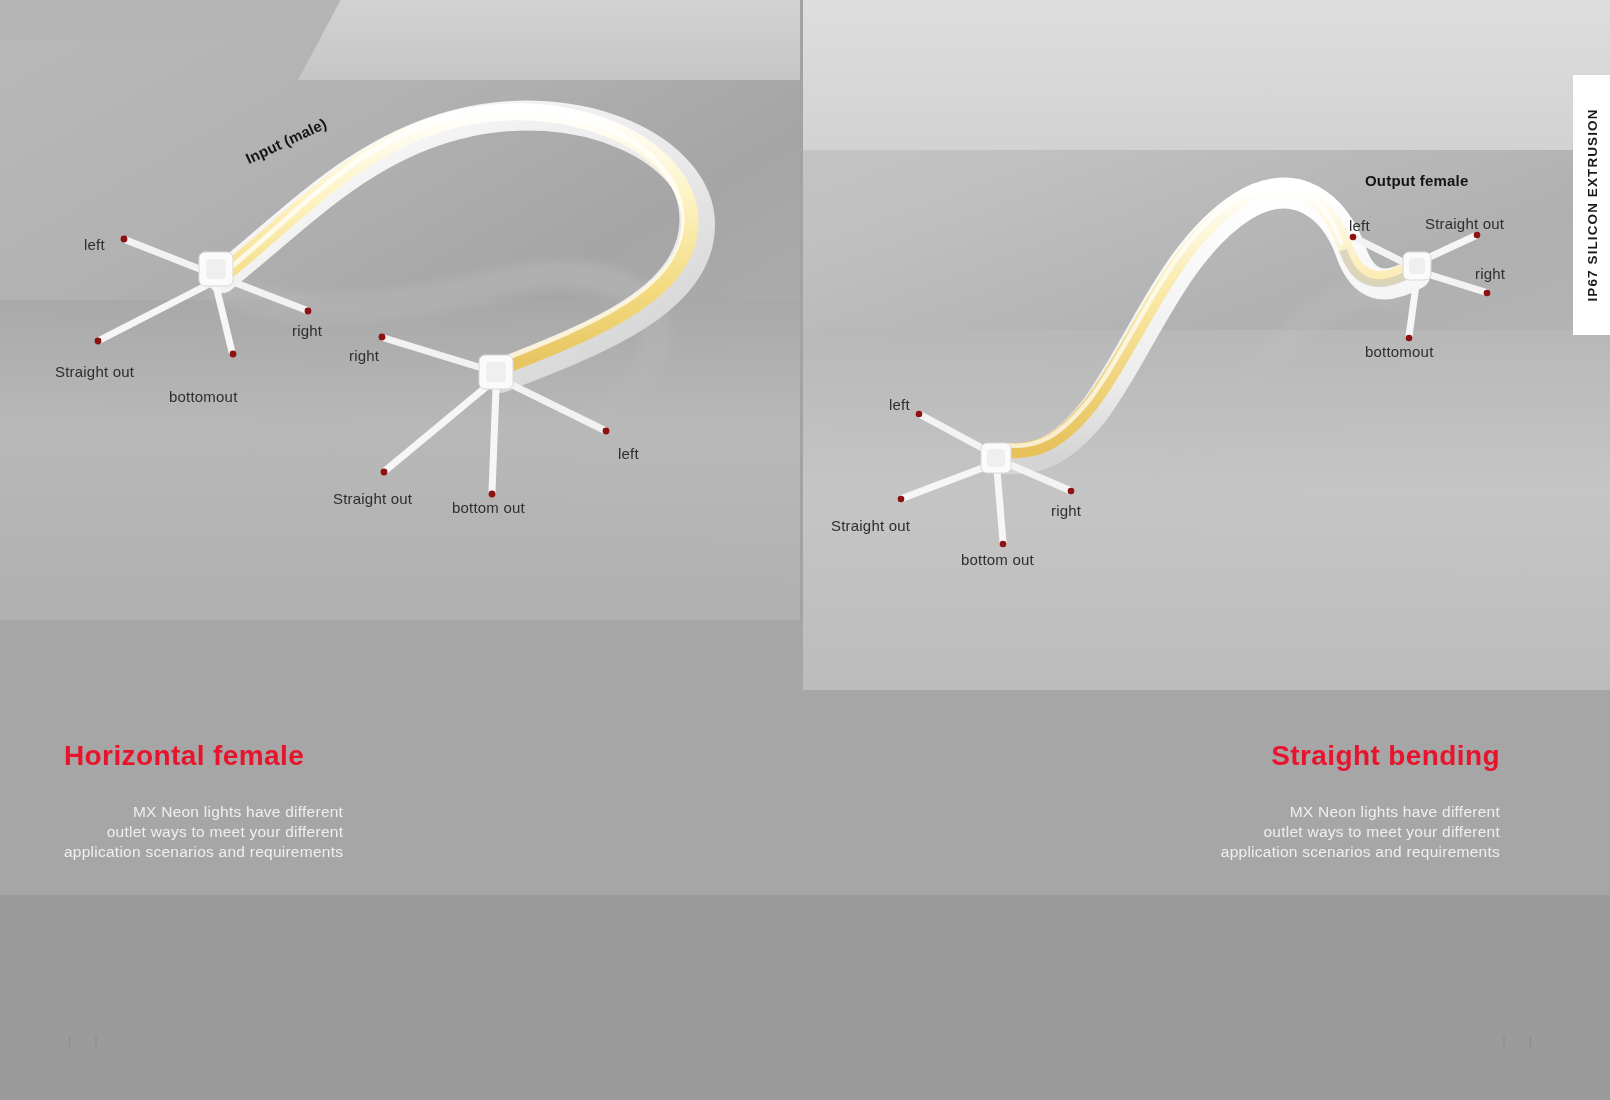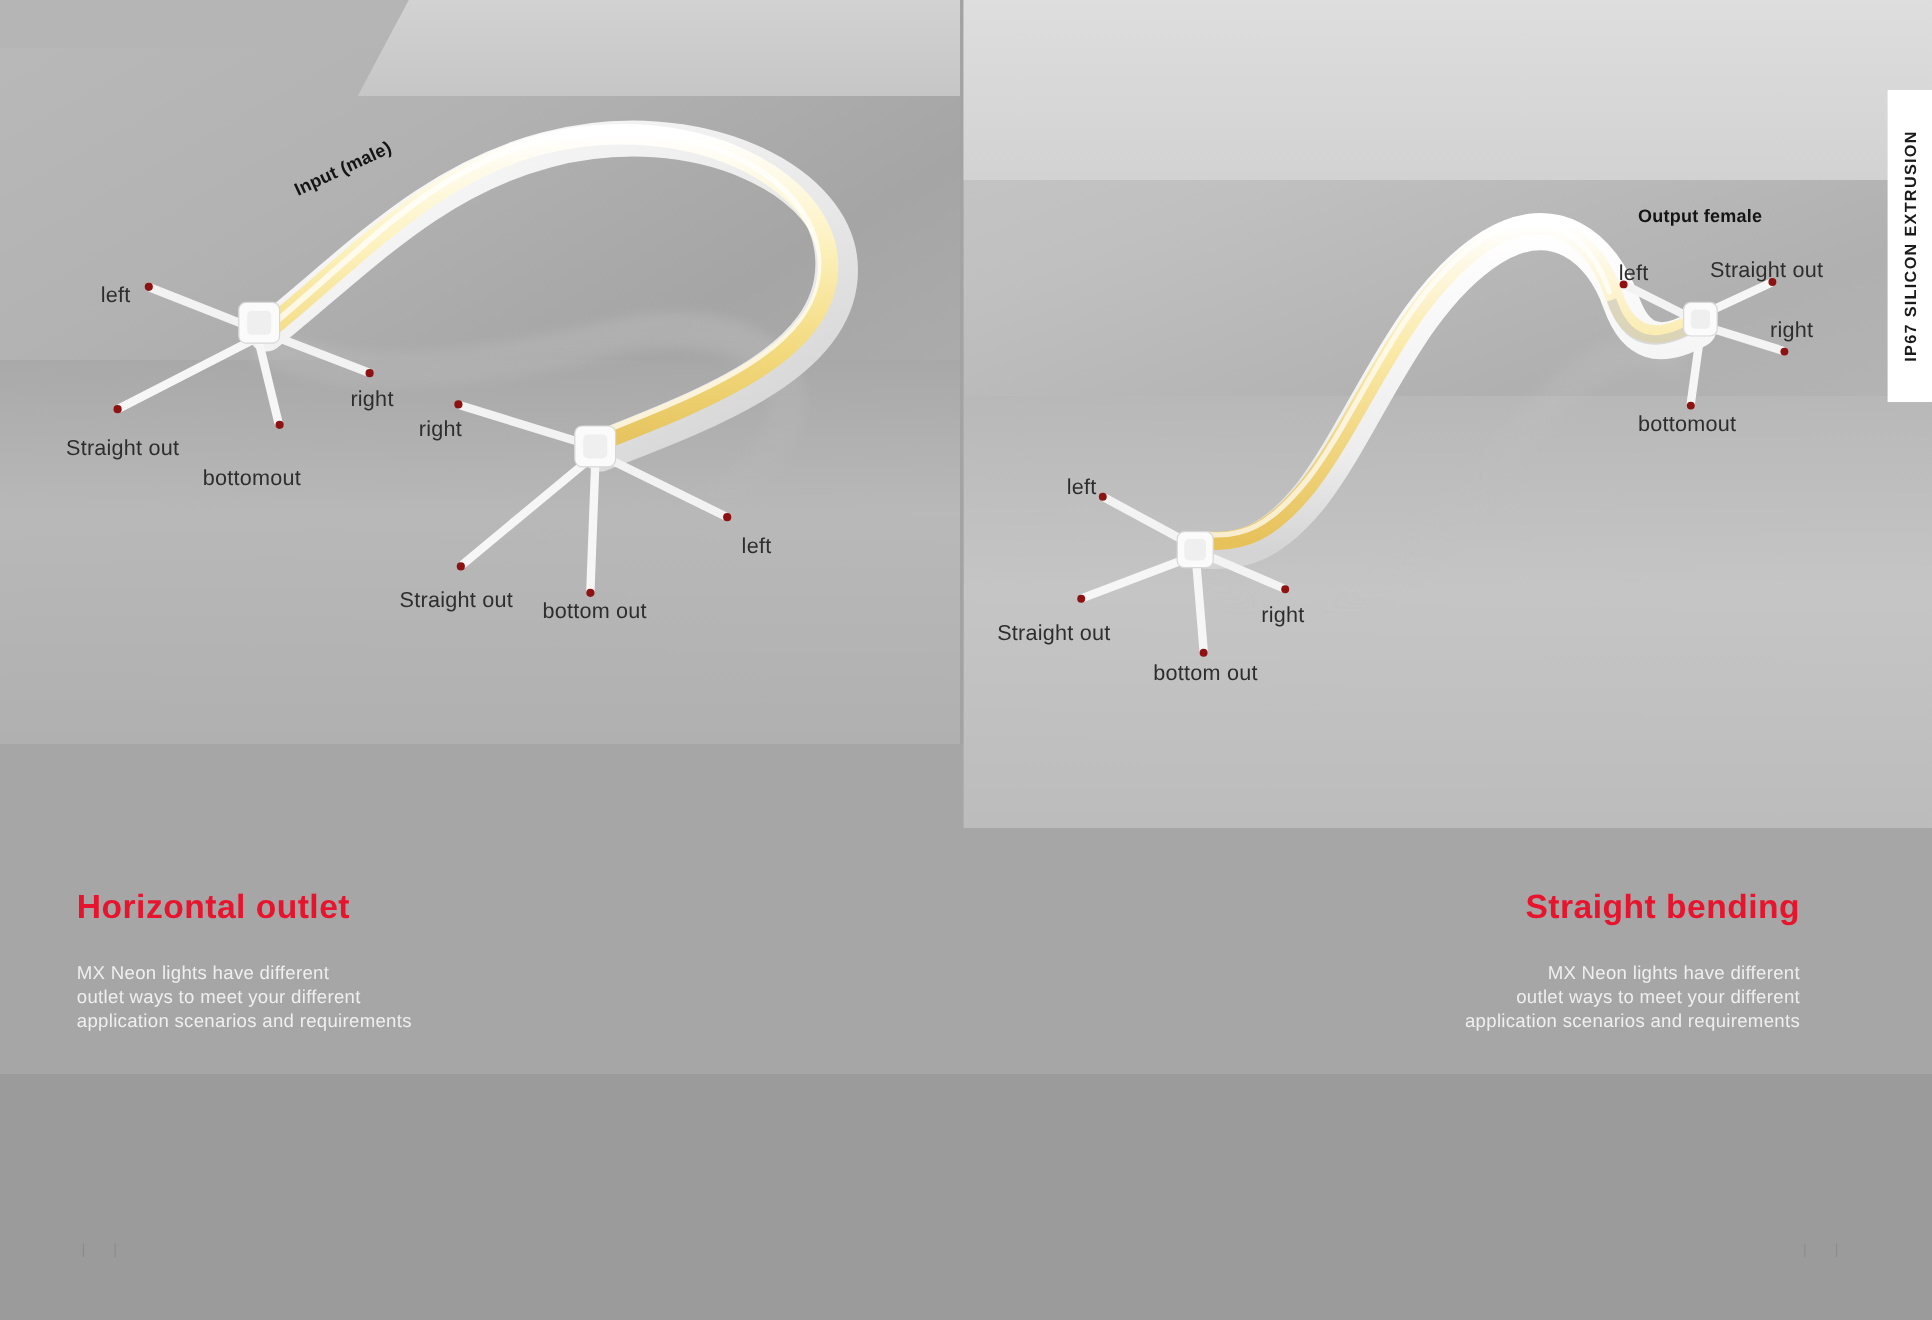--- a/index.html
+++ b/index.html
@@ -91,21 +91,21 @@
     left: 0; top: 330px;
     width: 807px; height: 360px;
     background: linear-gradient(180deg, rgba(184,184,184,0.95), rgba(198,198,198,0.95) 45%, rgba(188,188,188,1));
   }
 
   svg.art { position: absolute; left: 0; top: 0; }
 
   
   .lbl {
     position: absolute;
-    font-size: 18px;
+    font-size: 15px;
     color: #2e2e2e;
     letter-spacing: 0.2px;
     white-space: nowrap;
     font-family: "Liberation Sans", sans-serif;
   }
   .lbl-bold {
     font-weight: bold;
     font-size: 15px;
     color: #141414;
   }
@@ -142,20 +142,21 @@
     font-weight: bold;
     color: #e8142d;
     letter-spacing: 0.4px;
   }
   .caption p {
     margin: 0;
     font-size: 15.5px;
     line-height: 1.28;
     color: #efefef;
     letter-spacing: 0.25px;
+    text-align: right;
   }
   .cap-left { left: 64px; top: 740px; text-align: left; }
   .cap-right { right: 110px; top: 740px; text-align: right; }
 
   
   .foot {
     position: absolute;
     bottom: 52px;
     font-size: 12px;
     color: #8c8c8c;
@@ -321,21 +322,21 @@
     <div class="lbl" style="left:248px; top:502px;">right</div>
     <div class="lbl" style="left:28px; top:517px;">Straight out</div>
     <div class="lbl" style="left:158px; top:551px;">bottom out</div>
   </div>
 
   <div class="side-tab">
     <span>IP67 SILICON EXTRUSION</span>
   </div>
 
   <div class="caption cap-left">
-    <h2>Horizontal outlet</h2>
+    <h2>Horizontal female</h2>
     <p style="white-space:pre-line;">MX Neon lights have different
 outlet ways to meet your different
 application scenarios and requirements</p>
   </div>
 
   <div class="caption cap-right">
     <h2>Straight bending</h2>
     <p style="white-space:pre-line;">MX Neon lights have different
 outlet ways to meet your different
 application scenarios and requirements</p>

